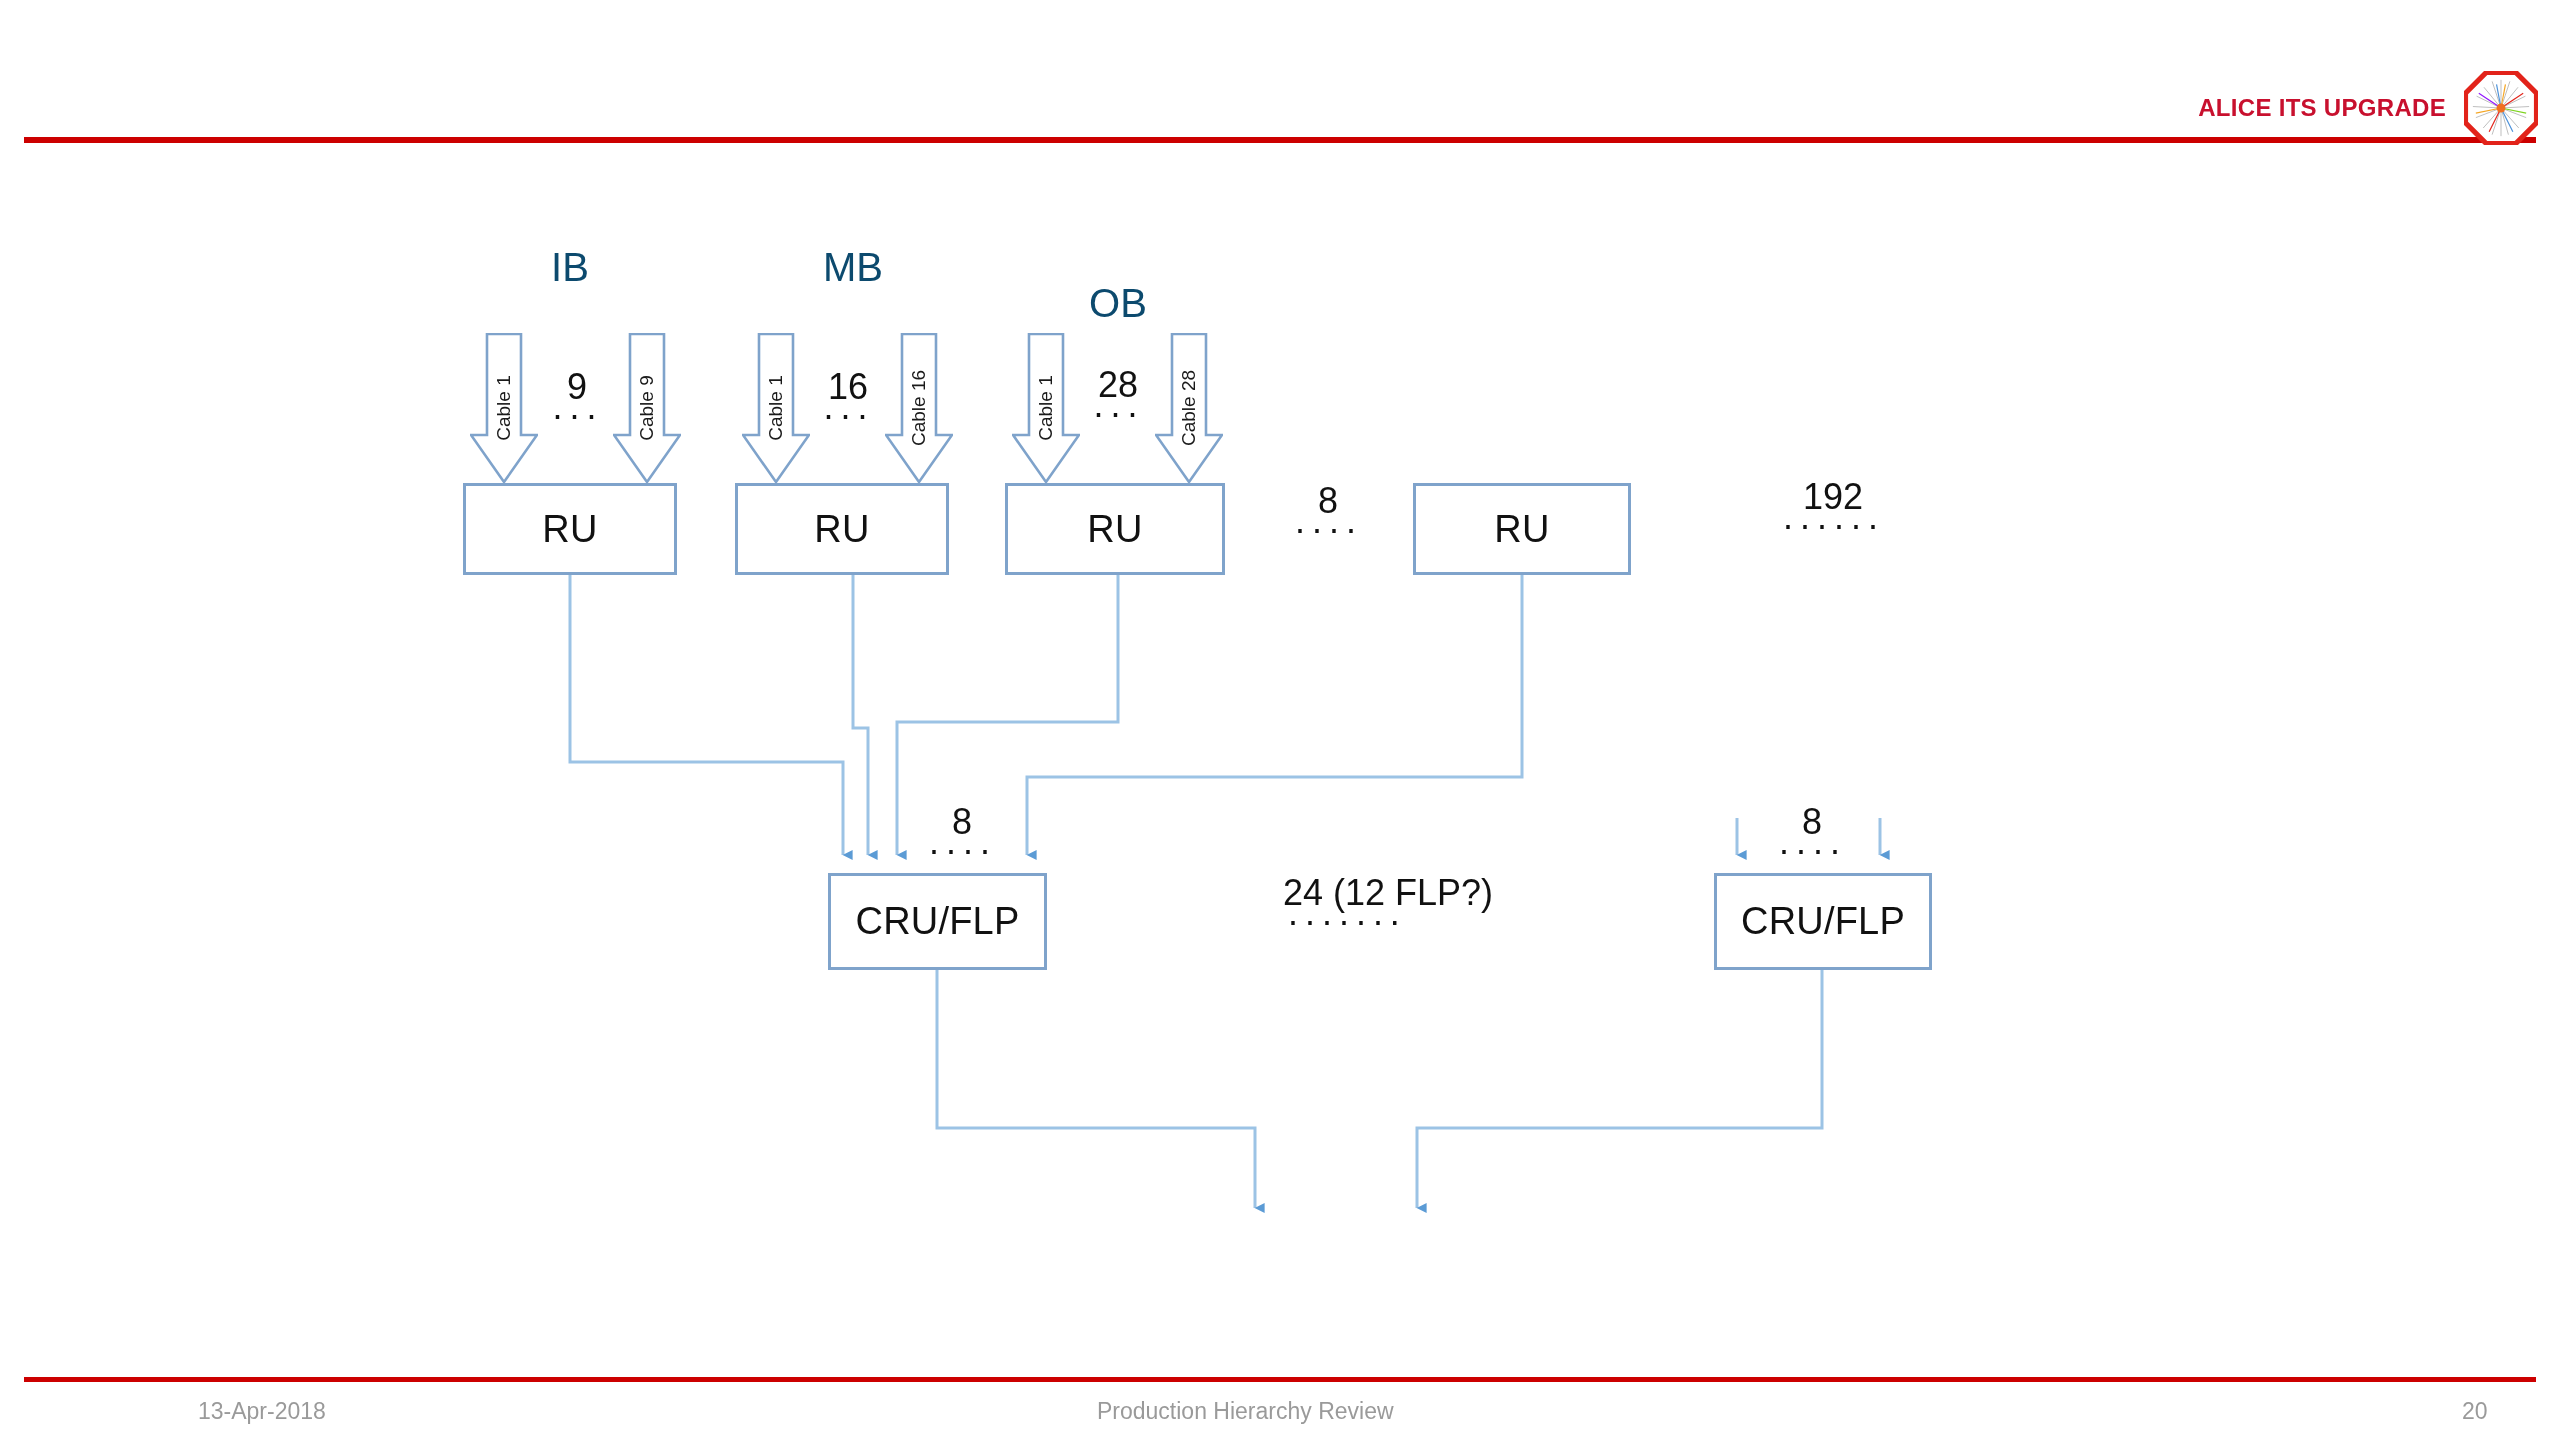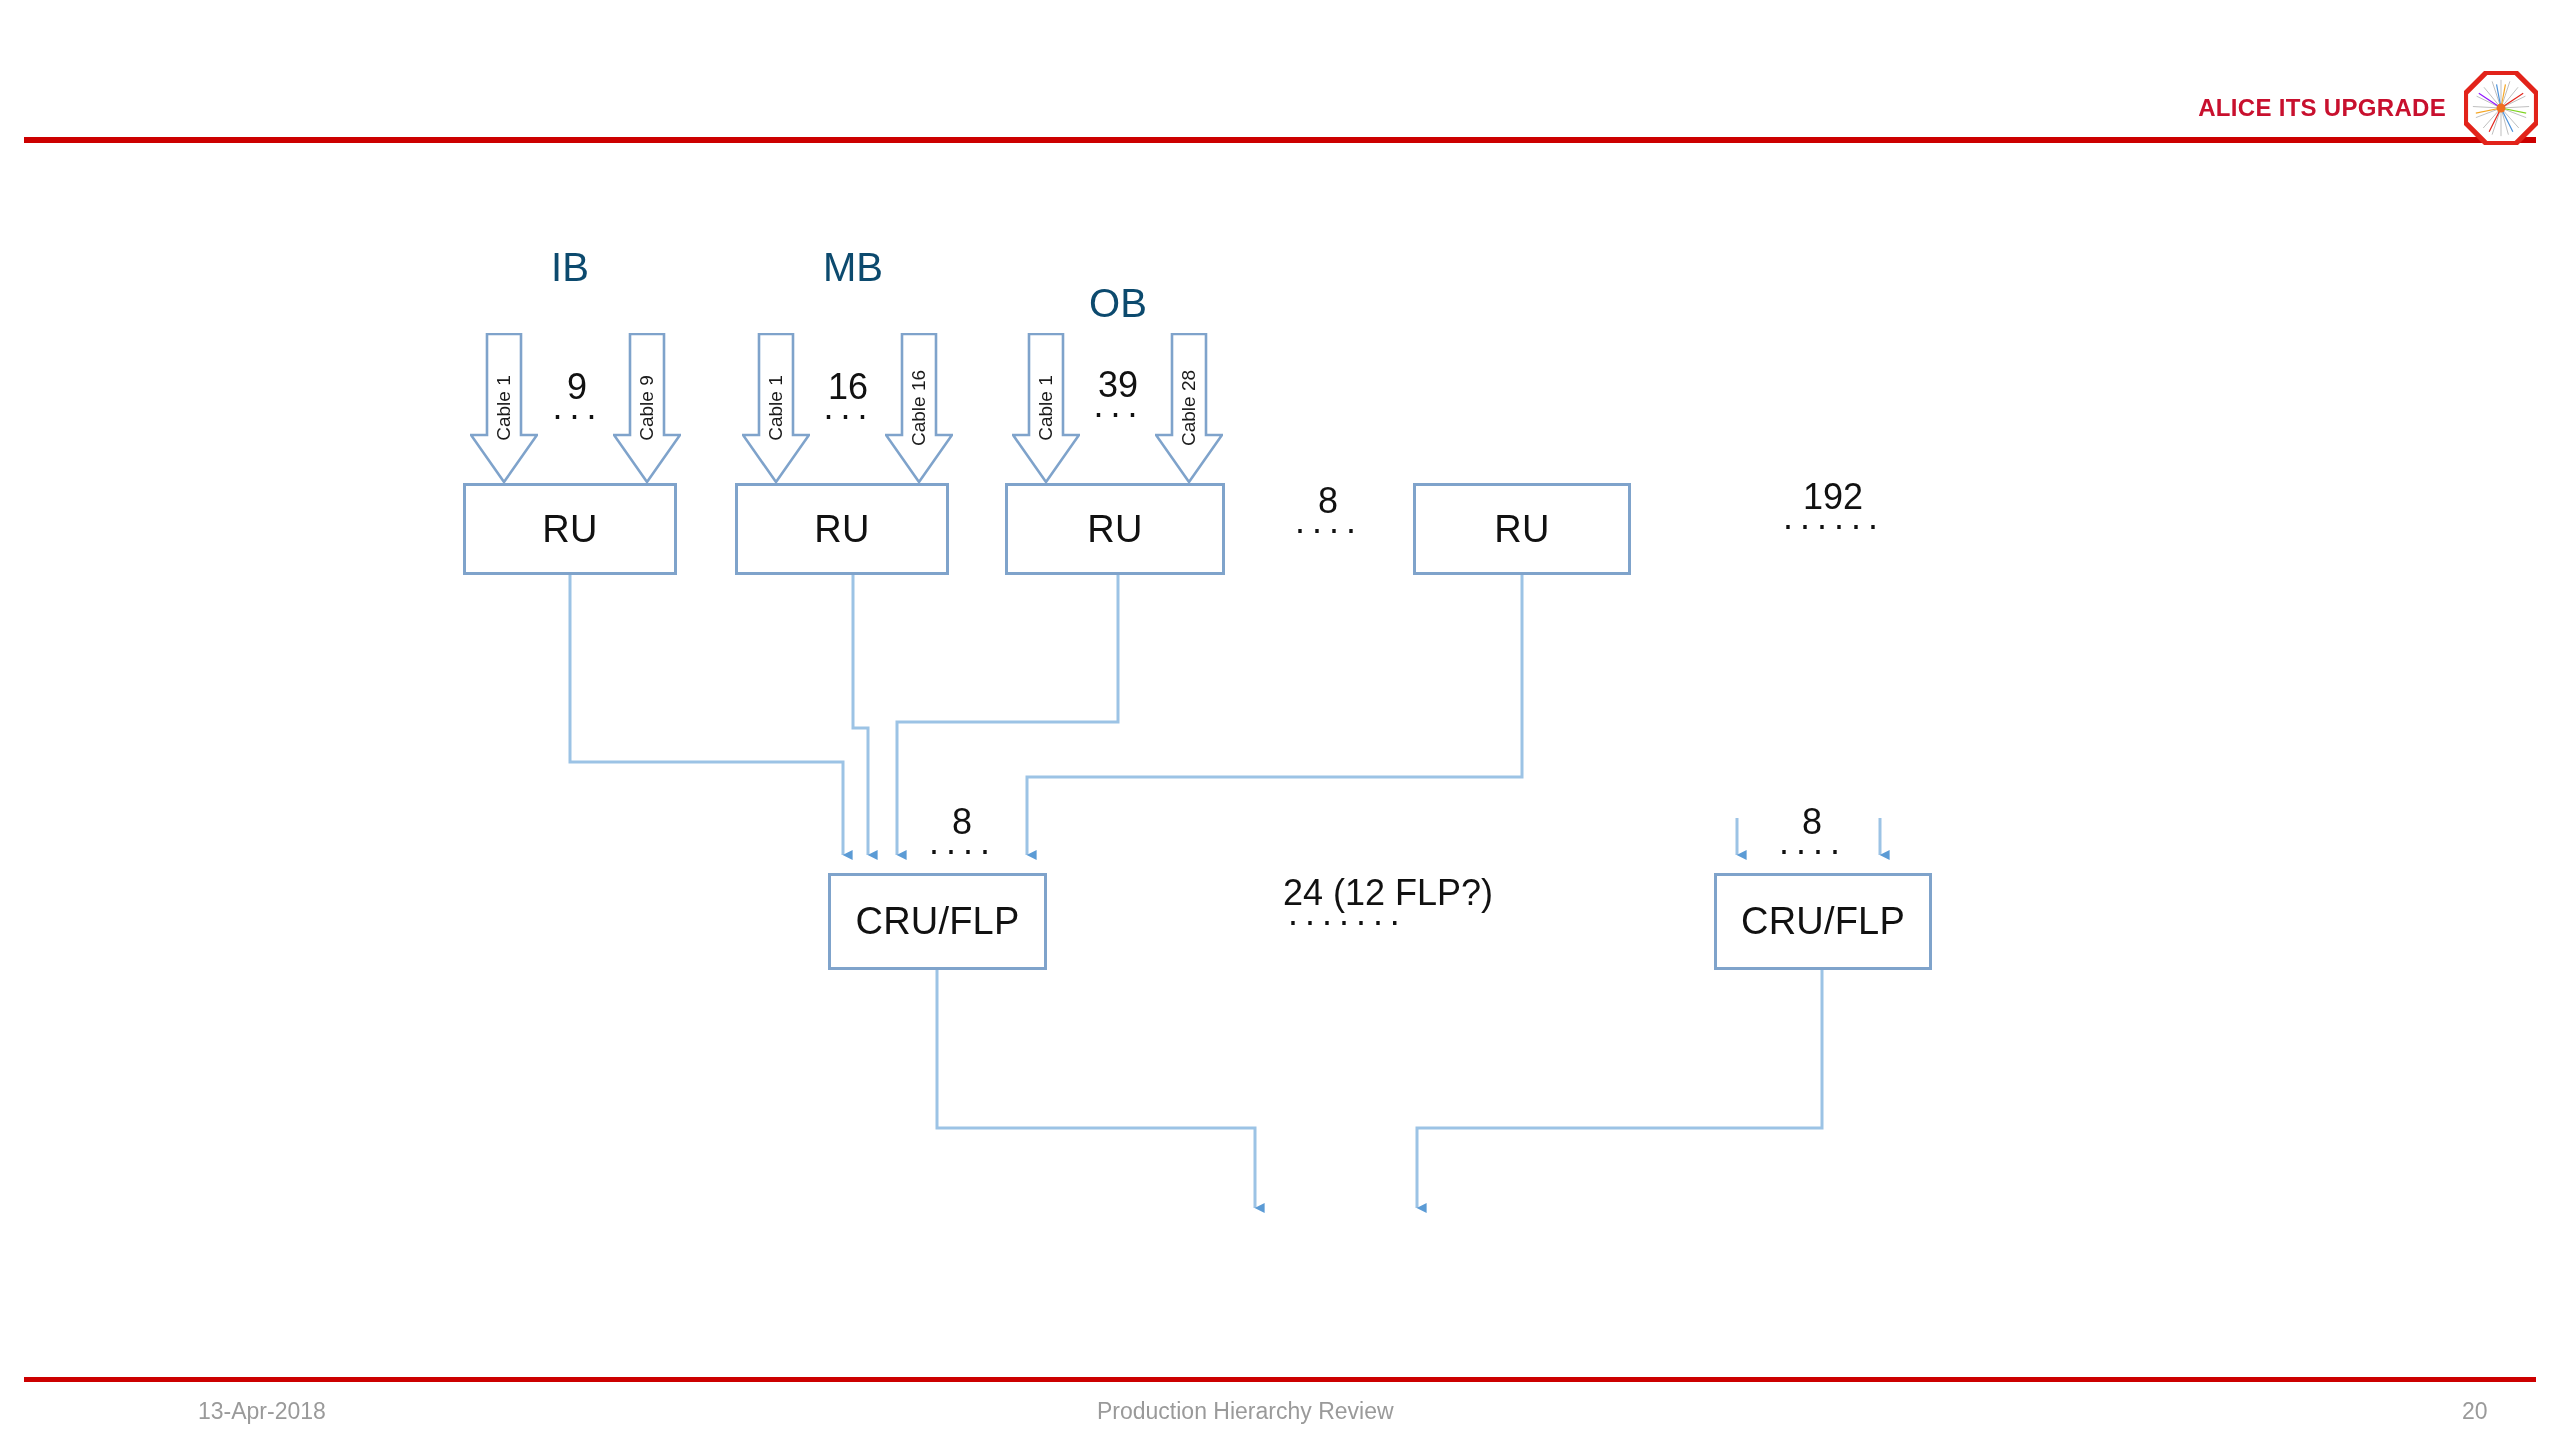--- a/index.html
+++ b/index.html
@@ -277,21 +277,21 @@
       </svg>
       <span class="cable-label">Cable 1</span>
     </div>
     <div class="cable" style="left:1155px; top:333px;">
       <svg viewBox="0 0 68 150" preserveAspectRatio="none">
         <path d="M17,1 L51,1 L51,102 L67,102 L34,149 L1,102 L17,102 Z" fill="#ffffff" stroke="#7FA3CB" stroke-width="2.6" stroke-linejoin="miter"></path>
       </svg>
       <span class="cable-label">Cable 28</span>
     </div>
     <div class="count" style="left:1118px; top:368px;">
-      <span class="num">39</span>
+      <span class="num">28</span>
       <span class="dots">···</span>
     </div>
 
     <div class="node" style="left:463px; top:483px; width:214px; height:92px;">RU</div>
     <div class="node" style="left:735px; top:483px; width:214px; height:92px;">RU</div>
     <div class="node" style="left:1005px; top:483px; width:220px; height:92px;">RU</div>
     <div class="node" style="left:1413px; top:483px; width:218px; height:92px;">RU</div>
 
     <div class="count" style="left:1328px; top:484px;">
       <span class="num">8</span>

